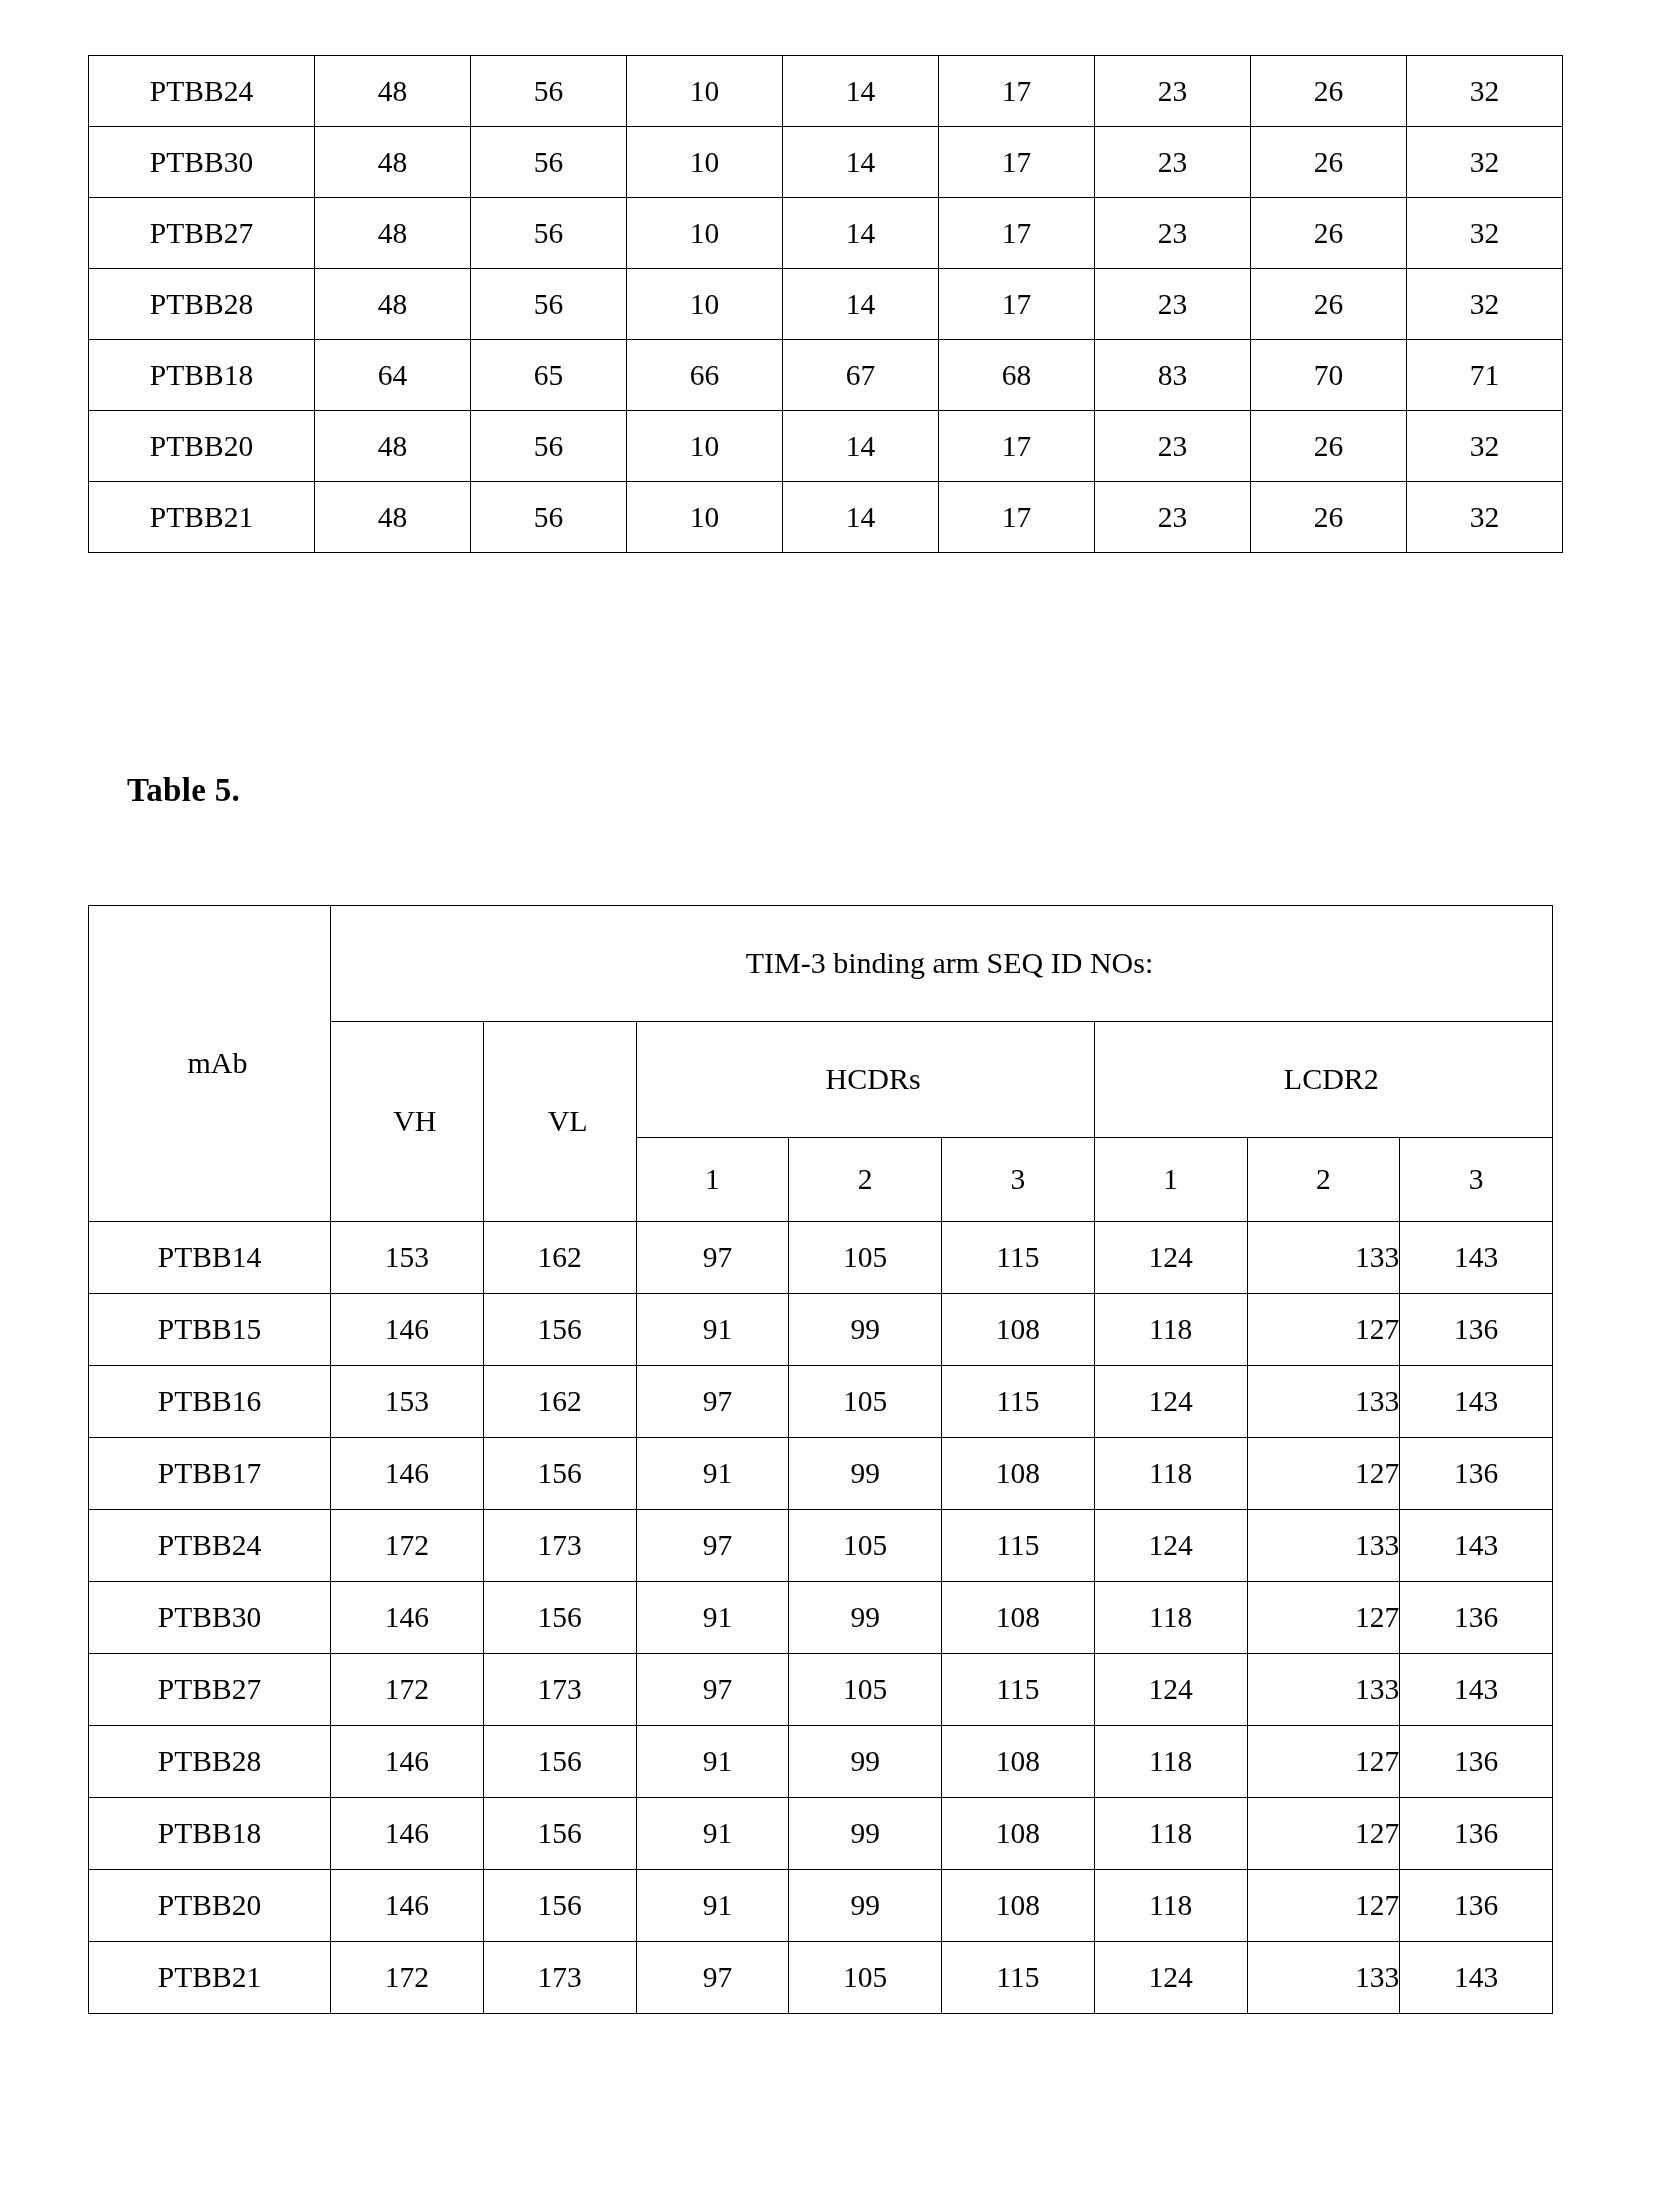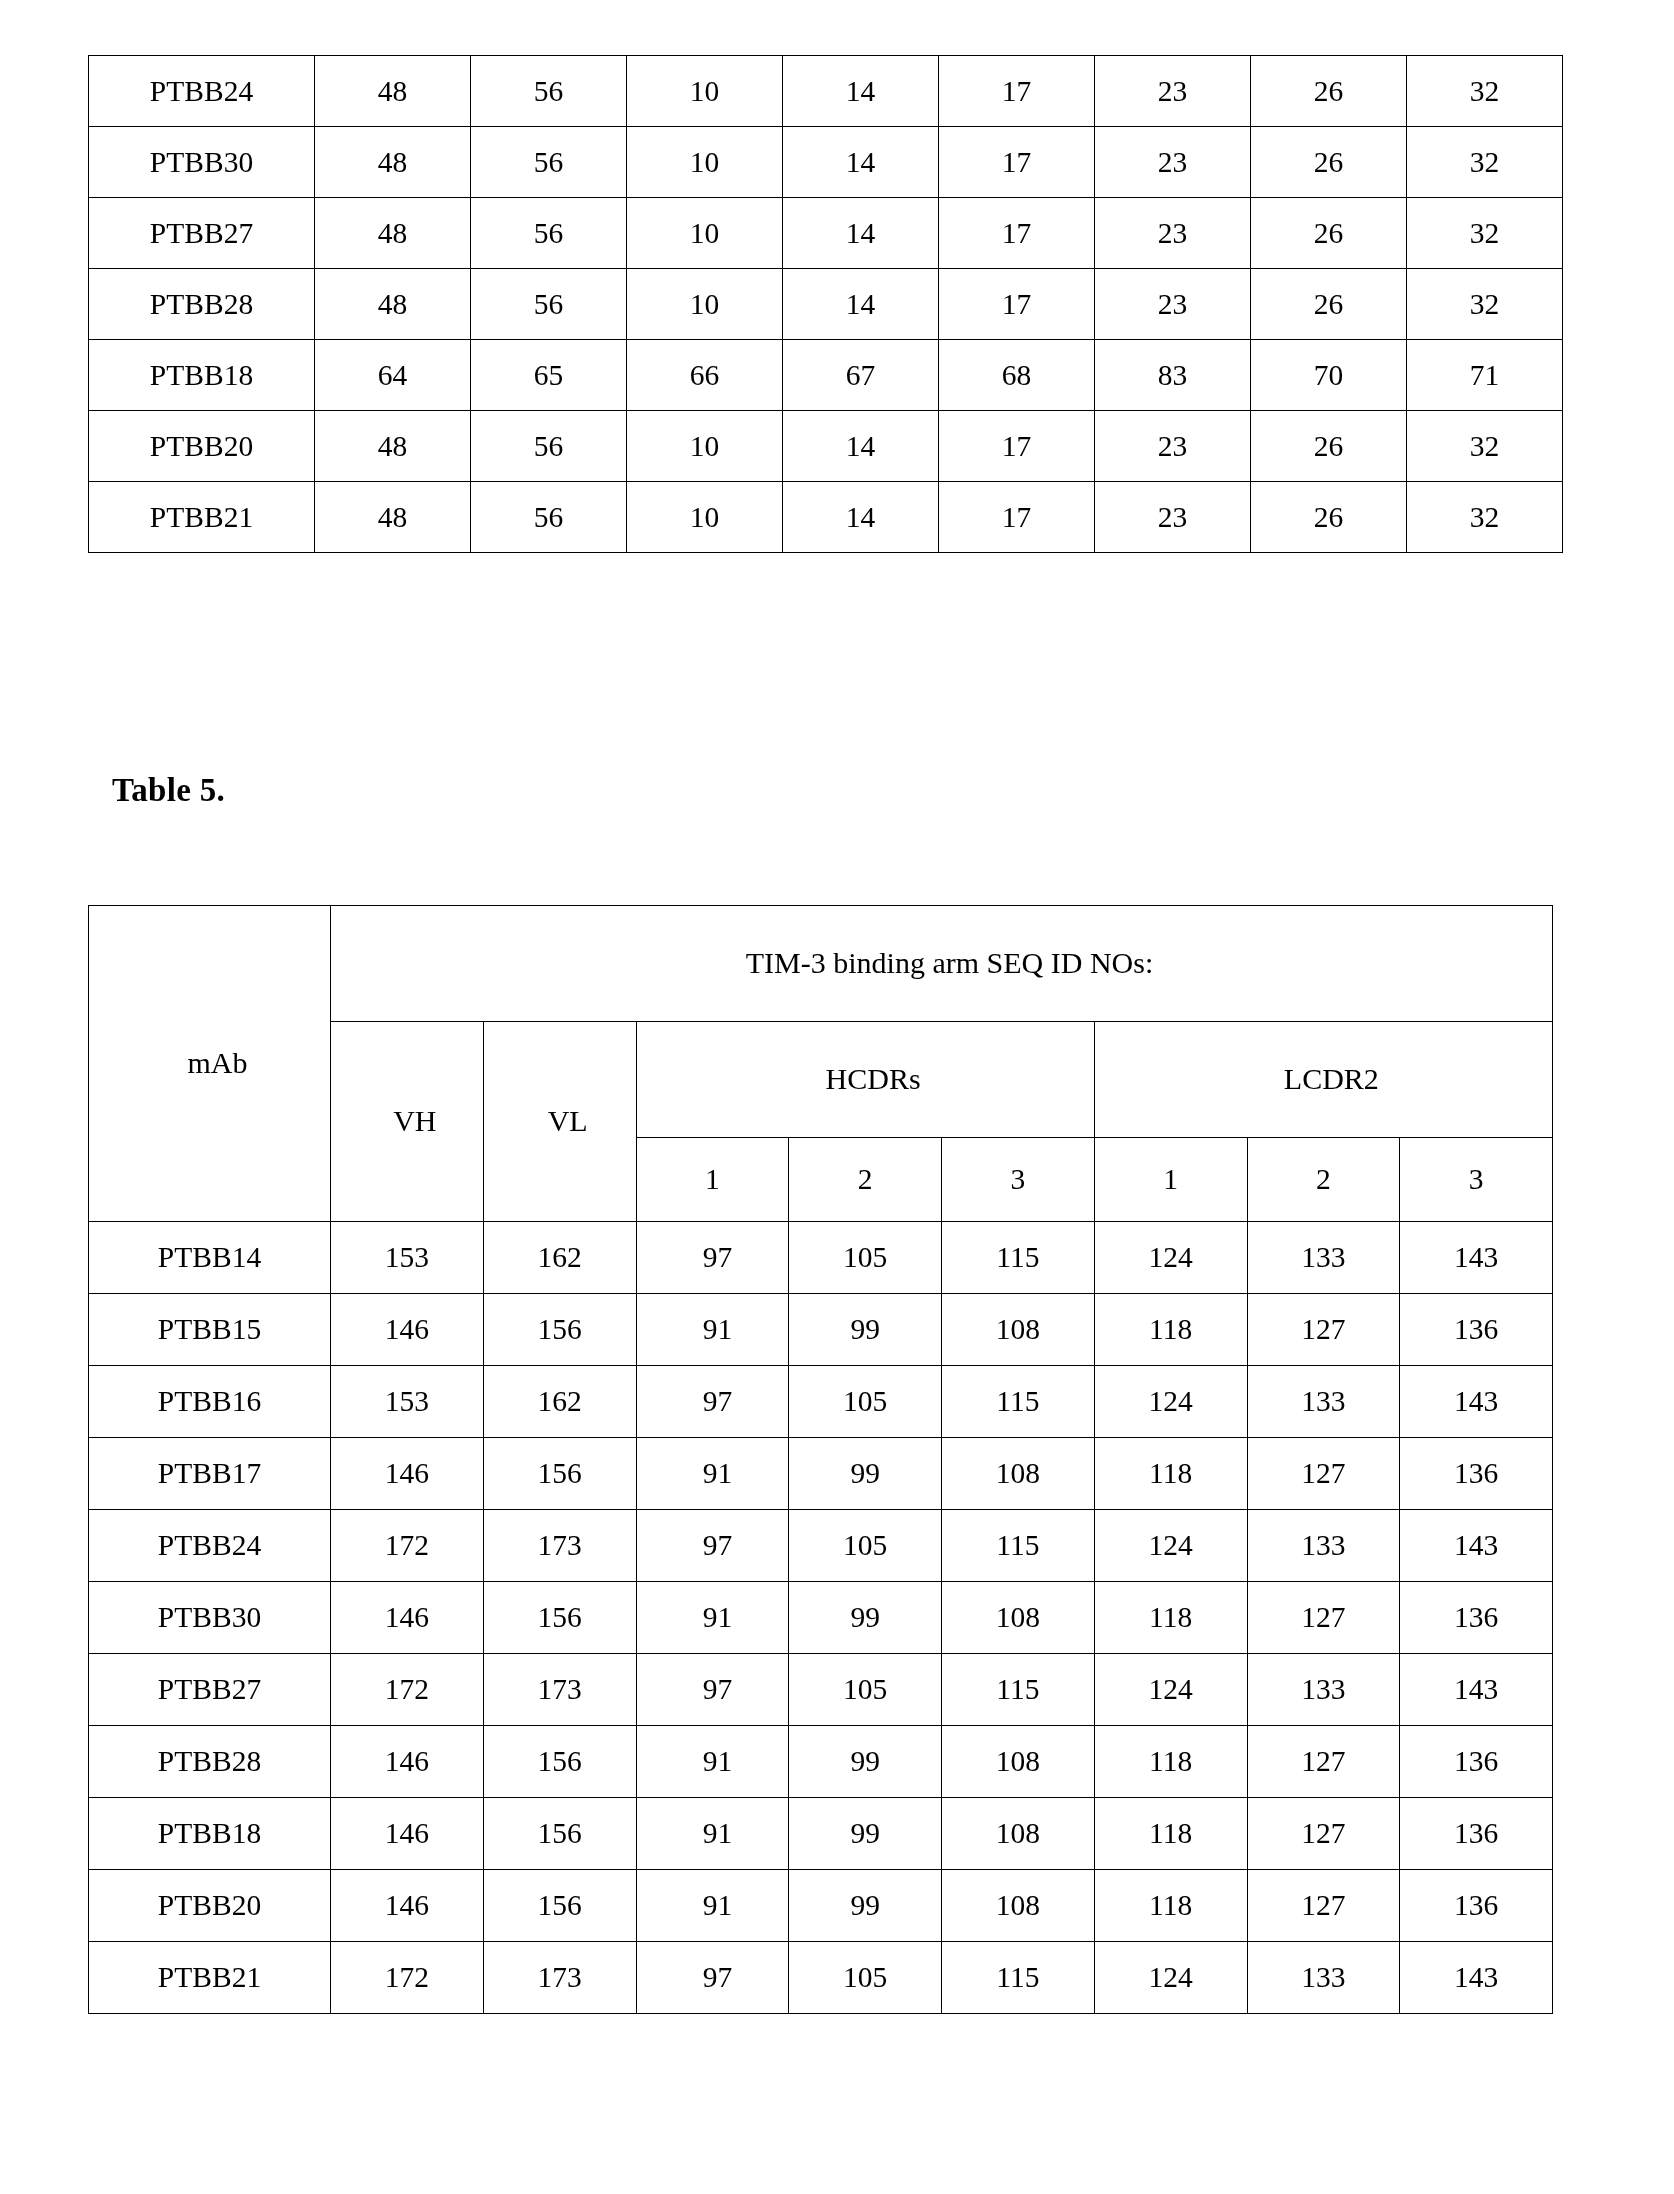--- a/index.html
+++ b/index.html
@@ -58,21 +58,21 @@
   table.table-top td.mab-cell {
     width: 225px;
   }
   table.table-top td.num-cell {
     width: 155px;
   }
 
   
   .caption {
     position: absolute;
-    left: 112px;
+    left: 127px;
     top: 772px;
     font-size: 33px;
     font-weight: bold;
     letter-spacing: 0.3px;
     font-family: "Liberation Serif", "DejaVu Serif", serif;
     white-space: nowrap;
   }
 
   
   .table5-wrap {
@@ -105,21 +105,21 @@
   table.table5 td.hd-wide {
     width: 151px;
   }
   table.table5 td.r-mab   { width: 225px; }
   table.table5 td.r-vh    { width: 143px; }
   table.table5 td.r-vl    { width: 143px; }
   table.table5 td.r-h1    { width: 126px; padding-left: 10px; }
   table.table5 td.r-h2    { width: 126px; }
   table.table5 td.r-h3    { width: 126px; }
   table.table5 td.r-l1    { width: 151px; }
-  table.table5 td.r-l2    { width: 151px; }
+  table.table5 td.r-l2    { width: 151px; text-align: right; }
   table.table5 td.r-l3    { width: 151px; }
 
   table.table5 td.data-cell {
     height: 71px;
   }
 
   .h-row-top    { height: 116px; }
   .h-row-mid    { height: 116px; }
   .h-row-bottom { height: 84px; }
 </style>

